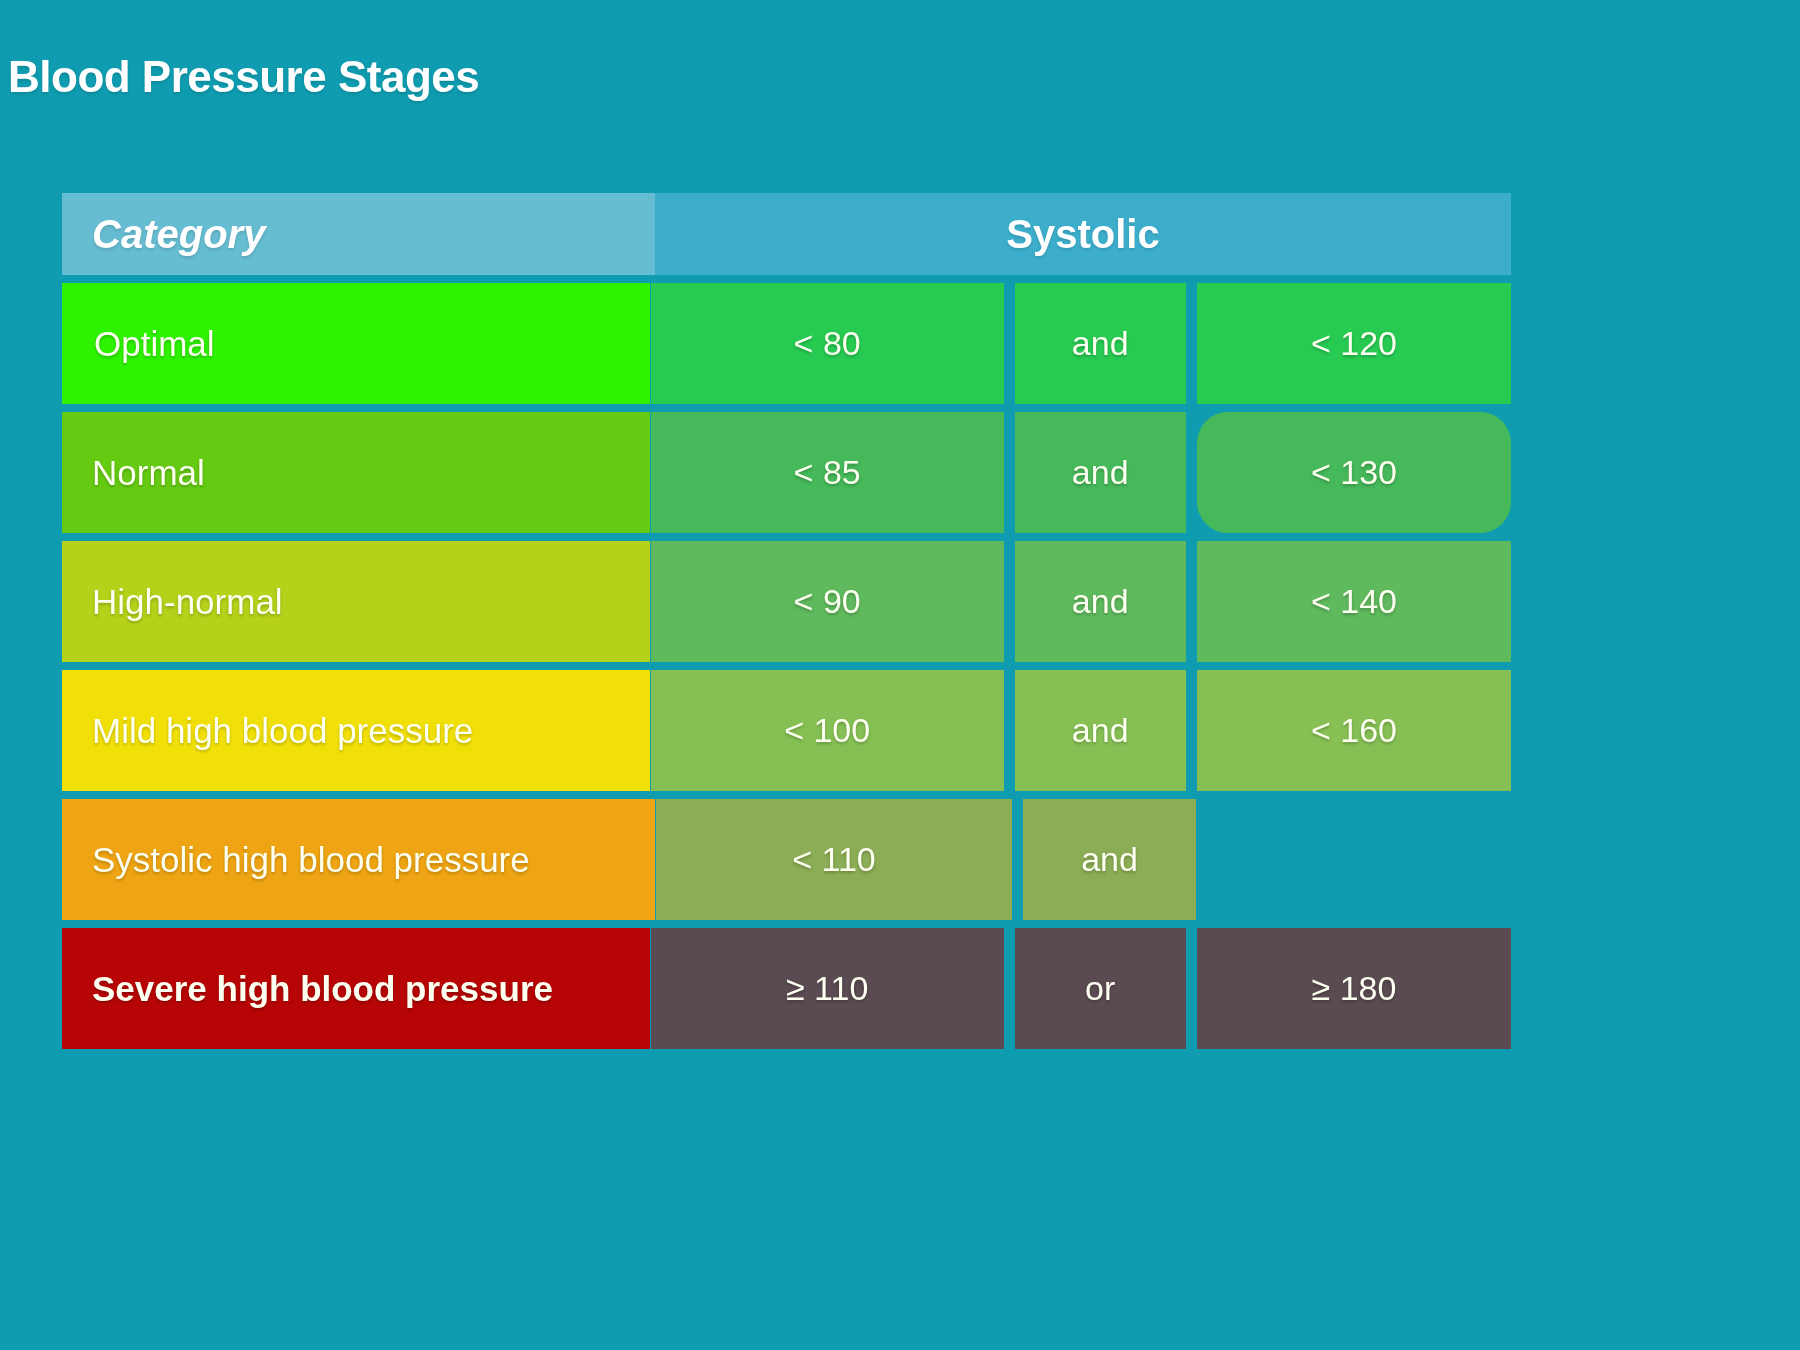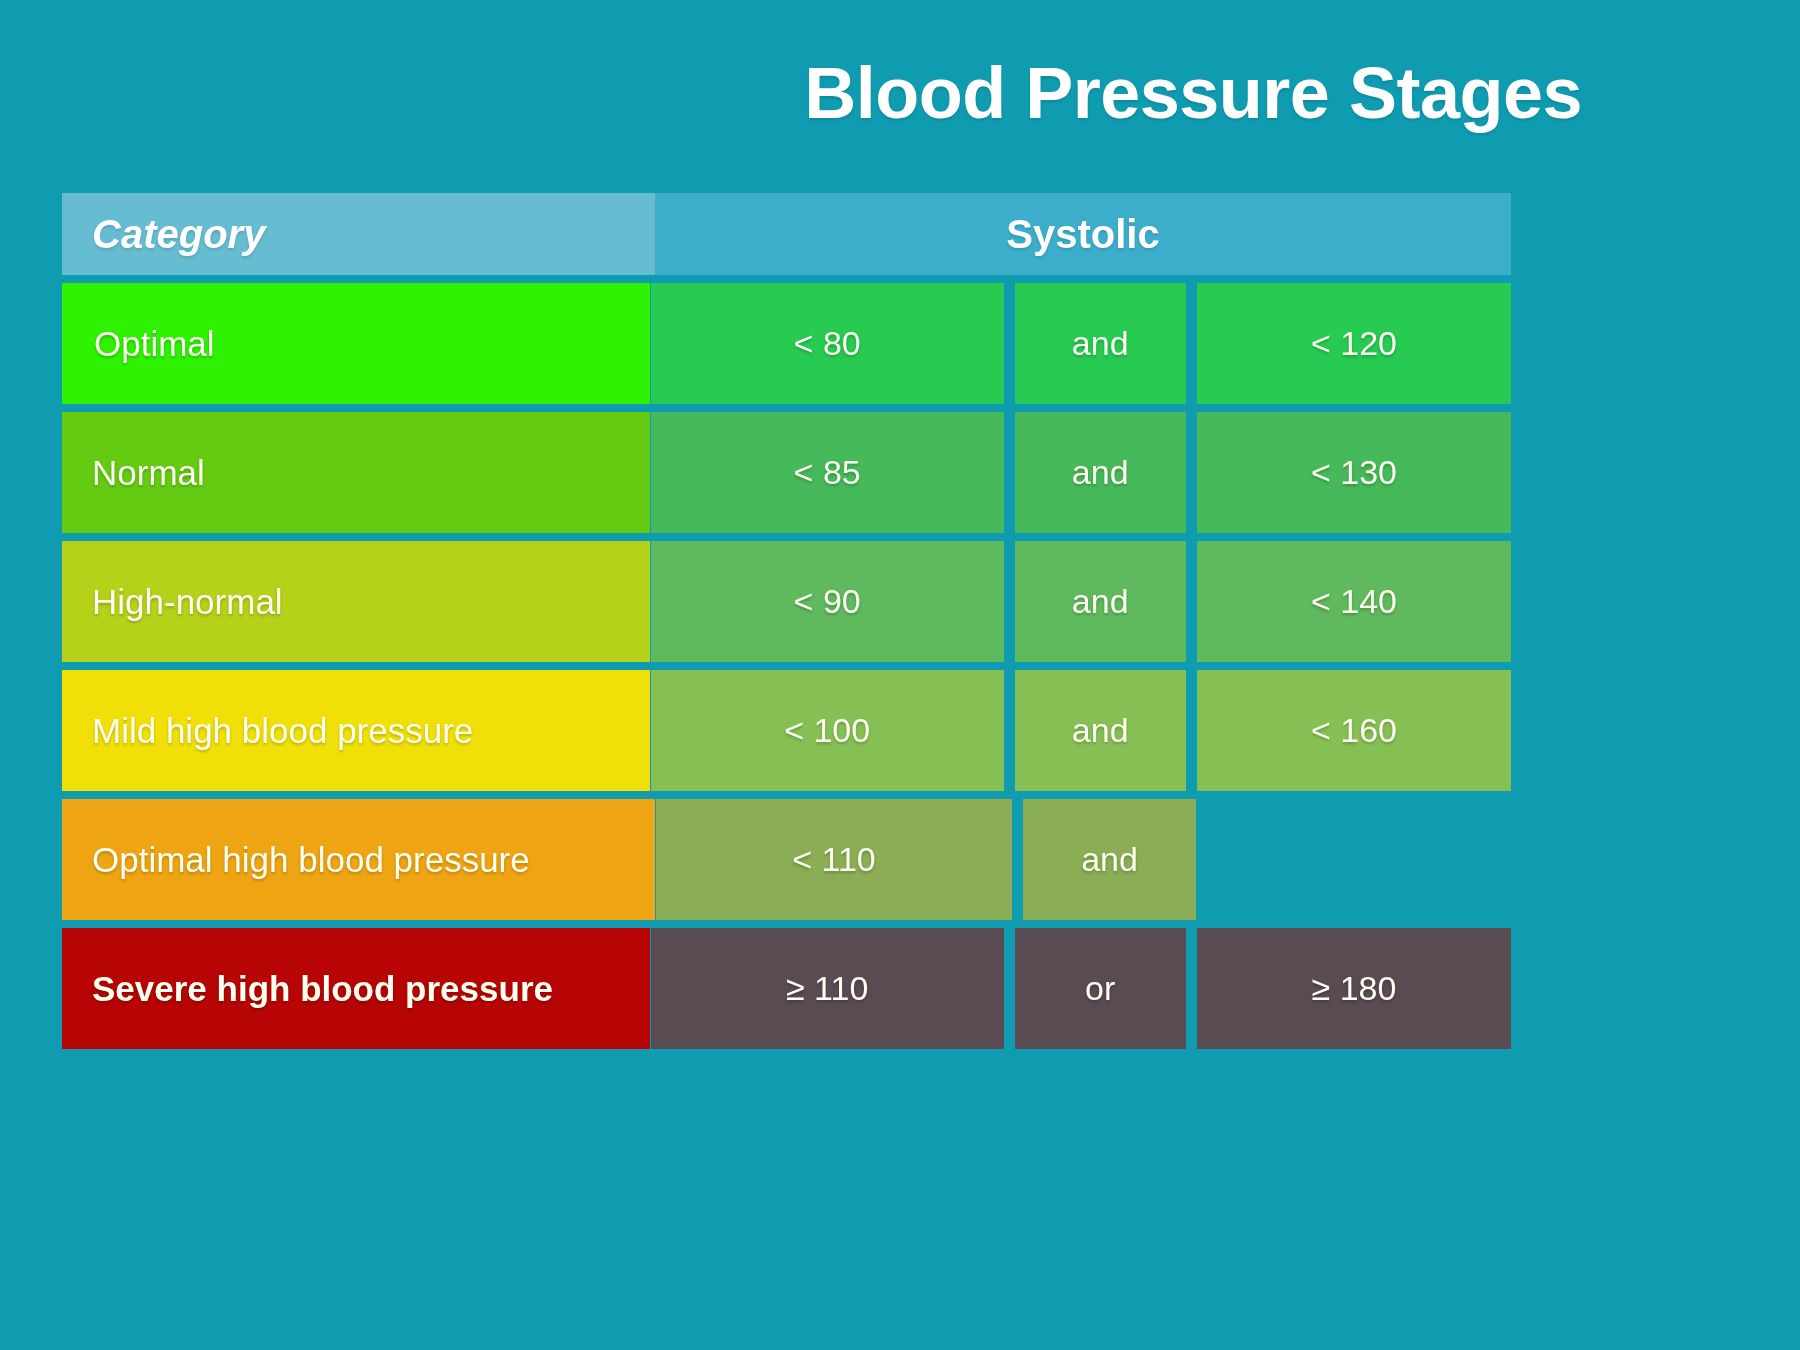--- a/index.html
+++ b/index.html
@@ -10,25 +10,25 @@
     width: 1800px;
     height: 1350px;
     background: #0f9cb0;
     font-family: "Liberation Sans", sans-serif;
     overflow: hidden;
     position: relative;
   }
   .page-title {
     position: absolute;
     top: 52px;
-    left: 16px;
+    left: 8px;
     width: 1566px;
-    text-align: right;
+    text-align: left;
     color: #ffffff;
-    font-size: 72px;
+    font-size: 44px;
     font-weight: bold;
     letter-spacing: -0.5px;
     text-shadow: 0 2px 3px rgba(0,0,0,0.13);
   }
   .table-wrap {
     position: absolute;
     left: 62px;
     top: 193px;
     width: 1449px;
   }
@@ -109,39 +109,39 @@
     <div class="cell cell-cat" style="background: rgb(46, 242, 2); padding-left: 32px;">Optimal</div>
     <div class="cell cell-dia" style="background: rgb(39, 203, 82);">&lt; 80</div>
     <div class="cell cell-op" style="background: rgb(39, 203, 82);">and</div>
     <div class="cell cell-sys" style="background: rgb(39, 203, 82);">&lt; 120</div>
   </div>
 
   <div class="row">
     <div class="cell cell-cat" style="background: rgb(101, 203, 18);">Normal</div>
     <div class="cell cell-dia" style="background: rgb(70, 185, 90);">&lt; 85</div>
     <div class="cell cell-op" style="background: rgb(70, 185, 90);">and</div>
-    <div class="cell cell-sys" style="background: rgb(70, 185, 90);">&lt; 130</div>
+    <div class="cell cell-sys" style="background: rgb(70, 185, 90); border-radius: 31px;">&lt; 130</div>
   </div>
 
   <div class="row">
     <div class="cell cell-cat" style="background: rgb(182, 209, 25);">High-normal</div>
     <div class="cell cell-dia" style="background: rgb(95, 185, 93);">&lt; 90</div>
     <div class="cell cell-op" style="background: rgb(95, 185, 93);">and</div>
     <div class="cell cell-sys" style="background: rgb(95, 185, 93);">&lt; 140</div>
   </div>
 
   <div class="row">
     <div class="cell cell-cat" style="background: rgb(241, 224, 7);">Mild high blood pressure</div>
     <div class="cell cell-dia" style="background: rgb(134, 192, 85);">&lt; 100</div>
     <div class="cell cell-op" style="background: rgb(134, 192, 85);">and</div>
     <div class="cell cell-sys" style="background: rgb(134, 192, 85);">&lt; 160</div>
   </div>
 
   <div class="row">
-    <div class="cell cell-cat" style="background: rgb(239, 165, 19);">Optimal high blood pressure</div>
+    <div class="cell cell-cat" style="background: rgb(239, 165, 19);">Systolic high blood pressure</div>
     <div class="cell cell-dia" style="background: rgb(139, 173, 85);">&lt; 110</div>
     <div class="cell cell-op" style="background: rgb(139, 173, 85);">and</div>
   </div>
 
   <div class="row row-severe">
     <div class="cell cell-cat" style="background: rgb(183, 5, 5);">Severe high blood pressure</div>
     <div class="cell cell-dia" style="background: rgb(90, 74, 82);">≥ 110</div>
     <div class="cell cell-op" style="background: rgb(90, 74, 82);">or</div>
     <div class="cell cell-sys" style="background: rgb(90, 74, 82);">≥ 180</div>
   </div>

